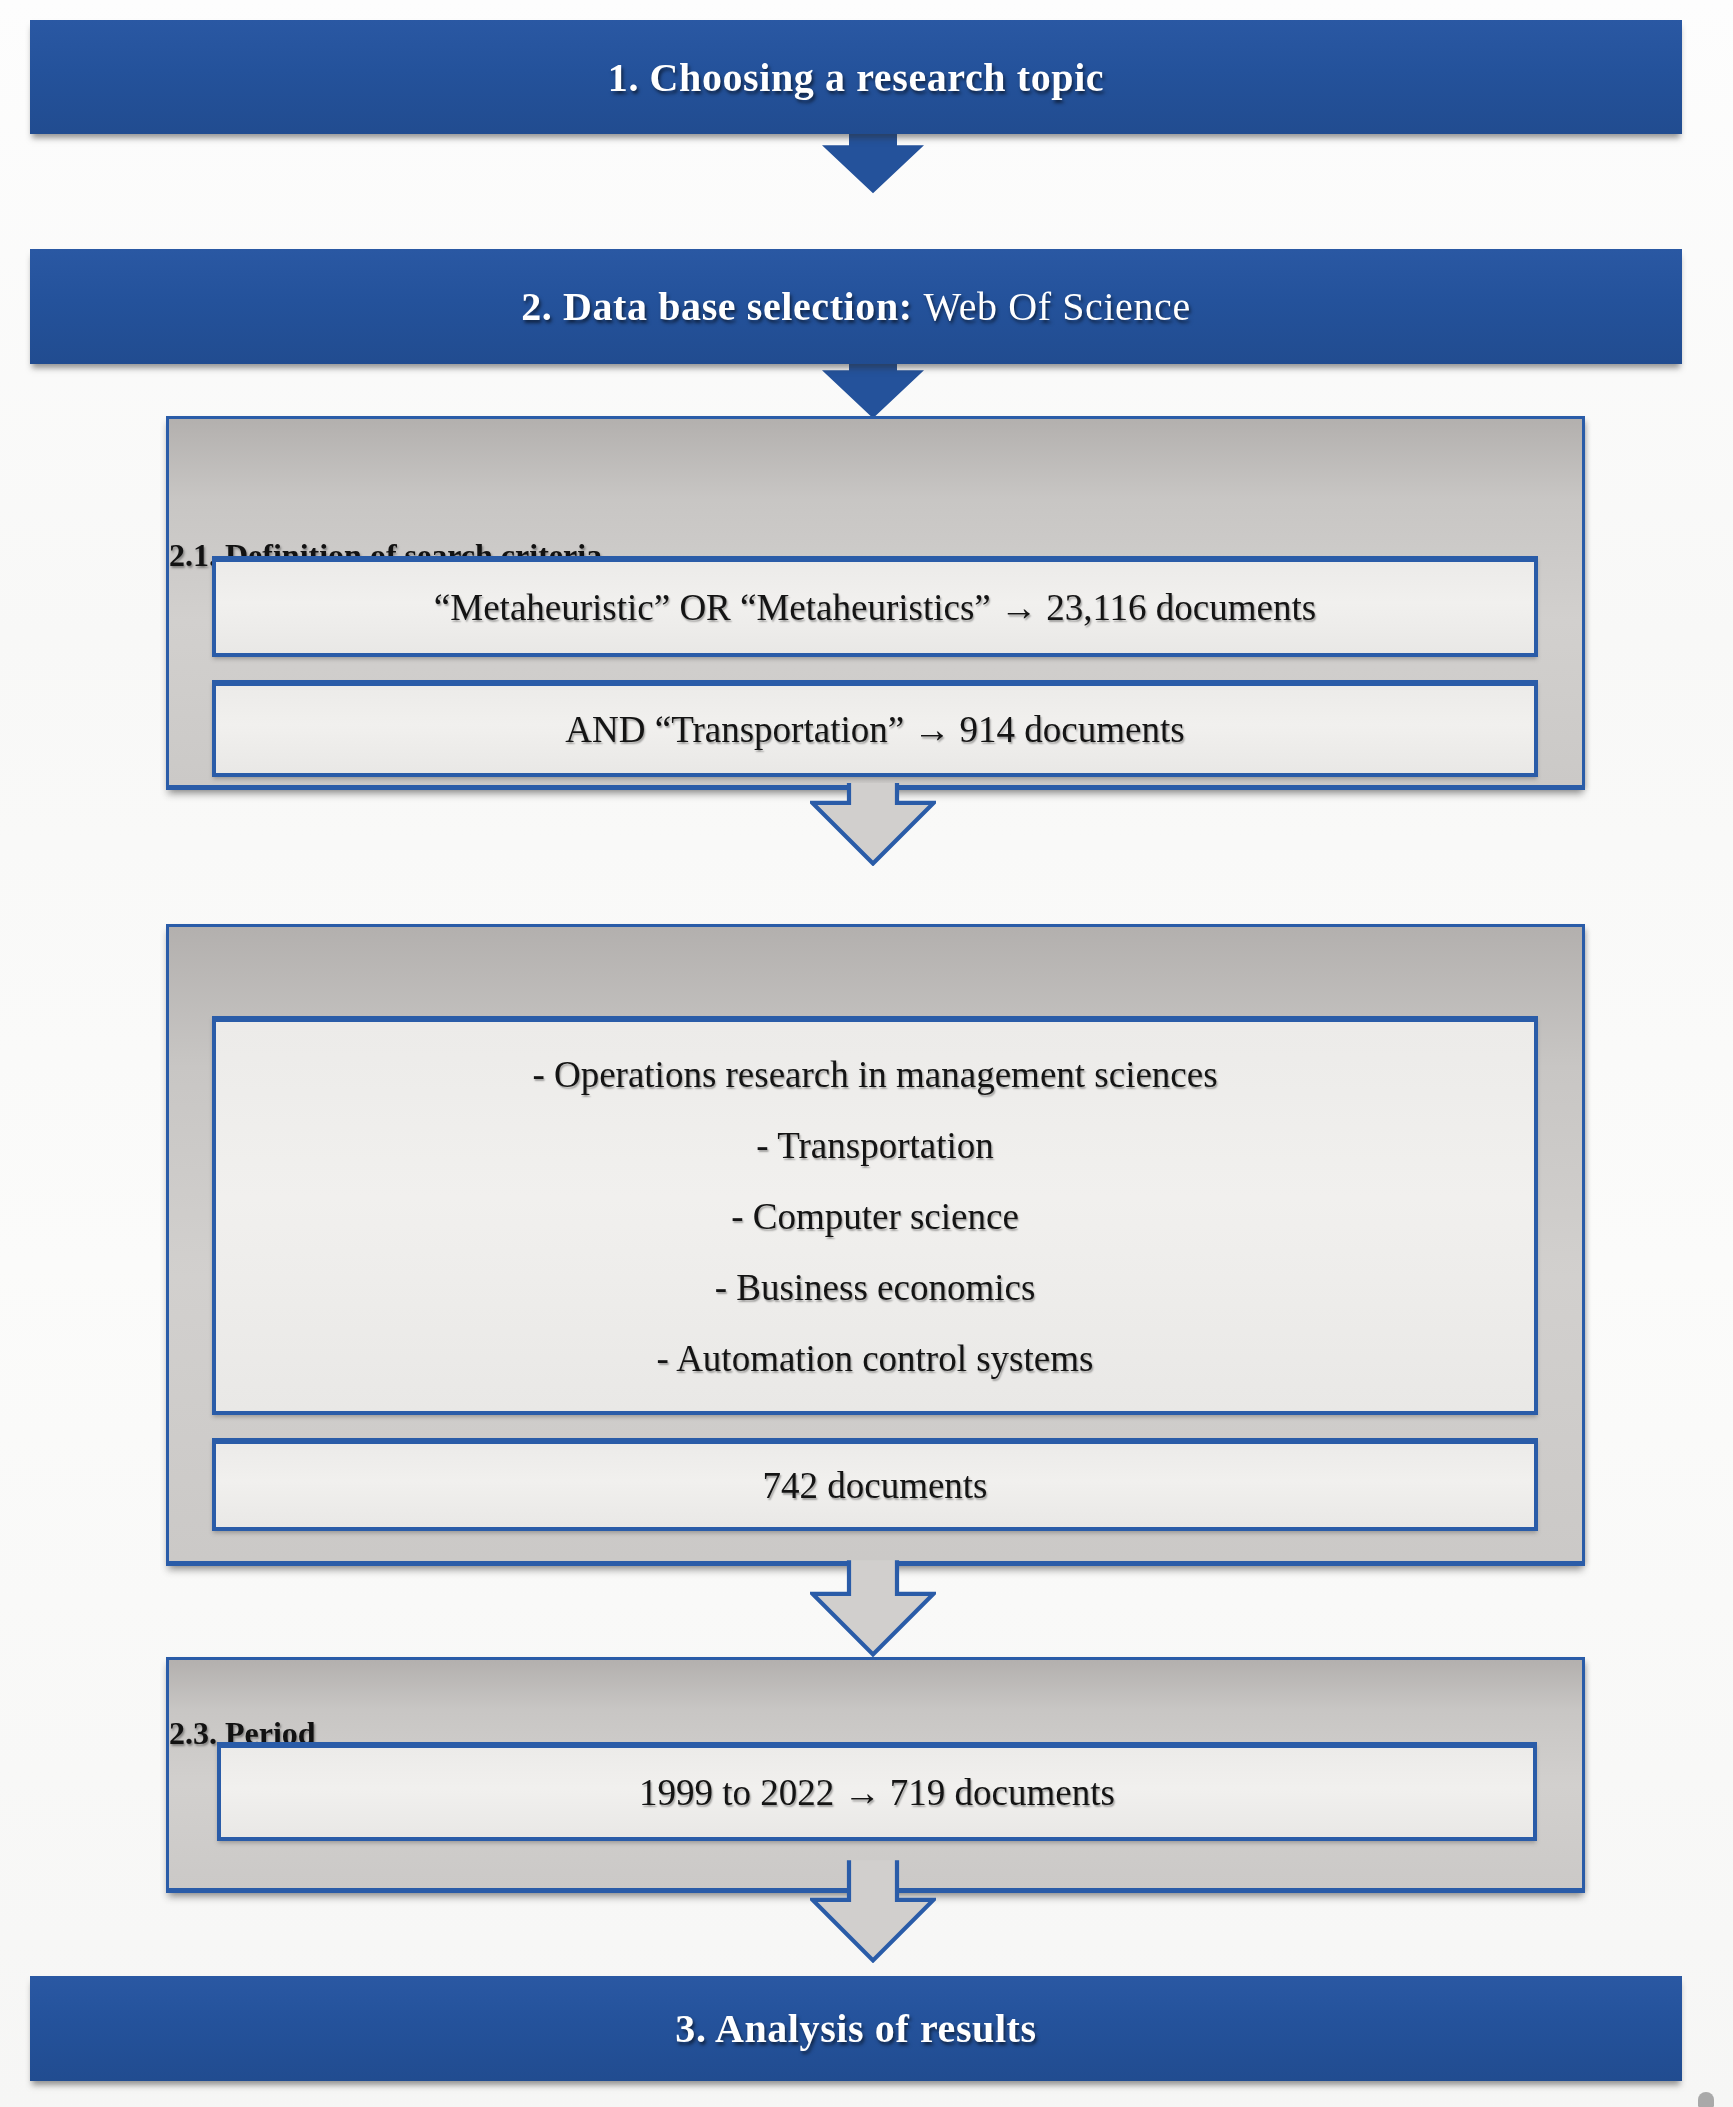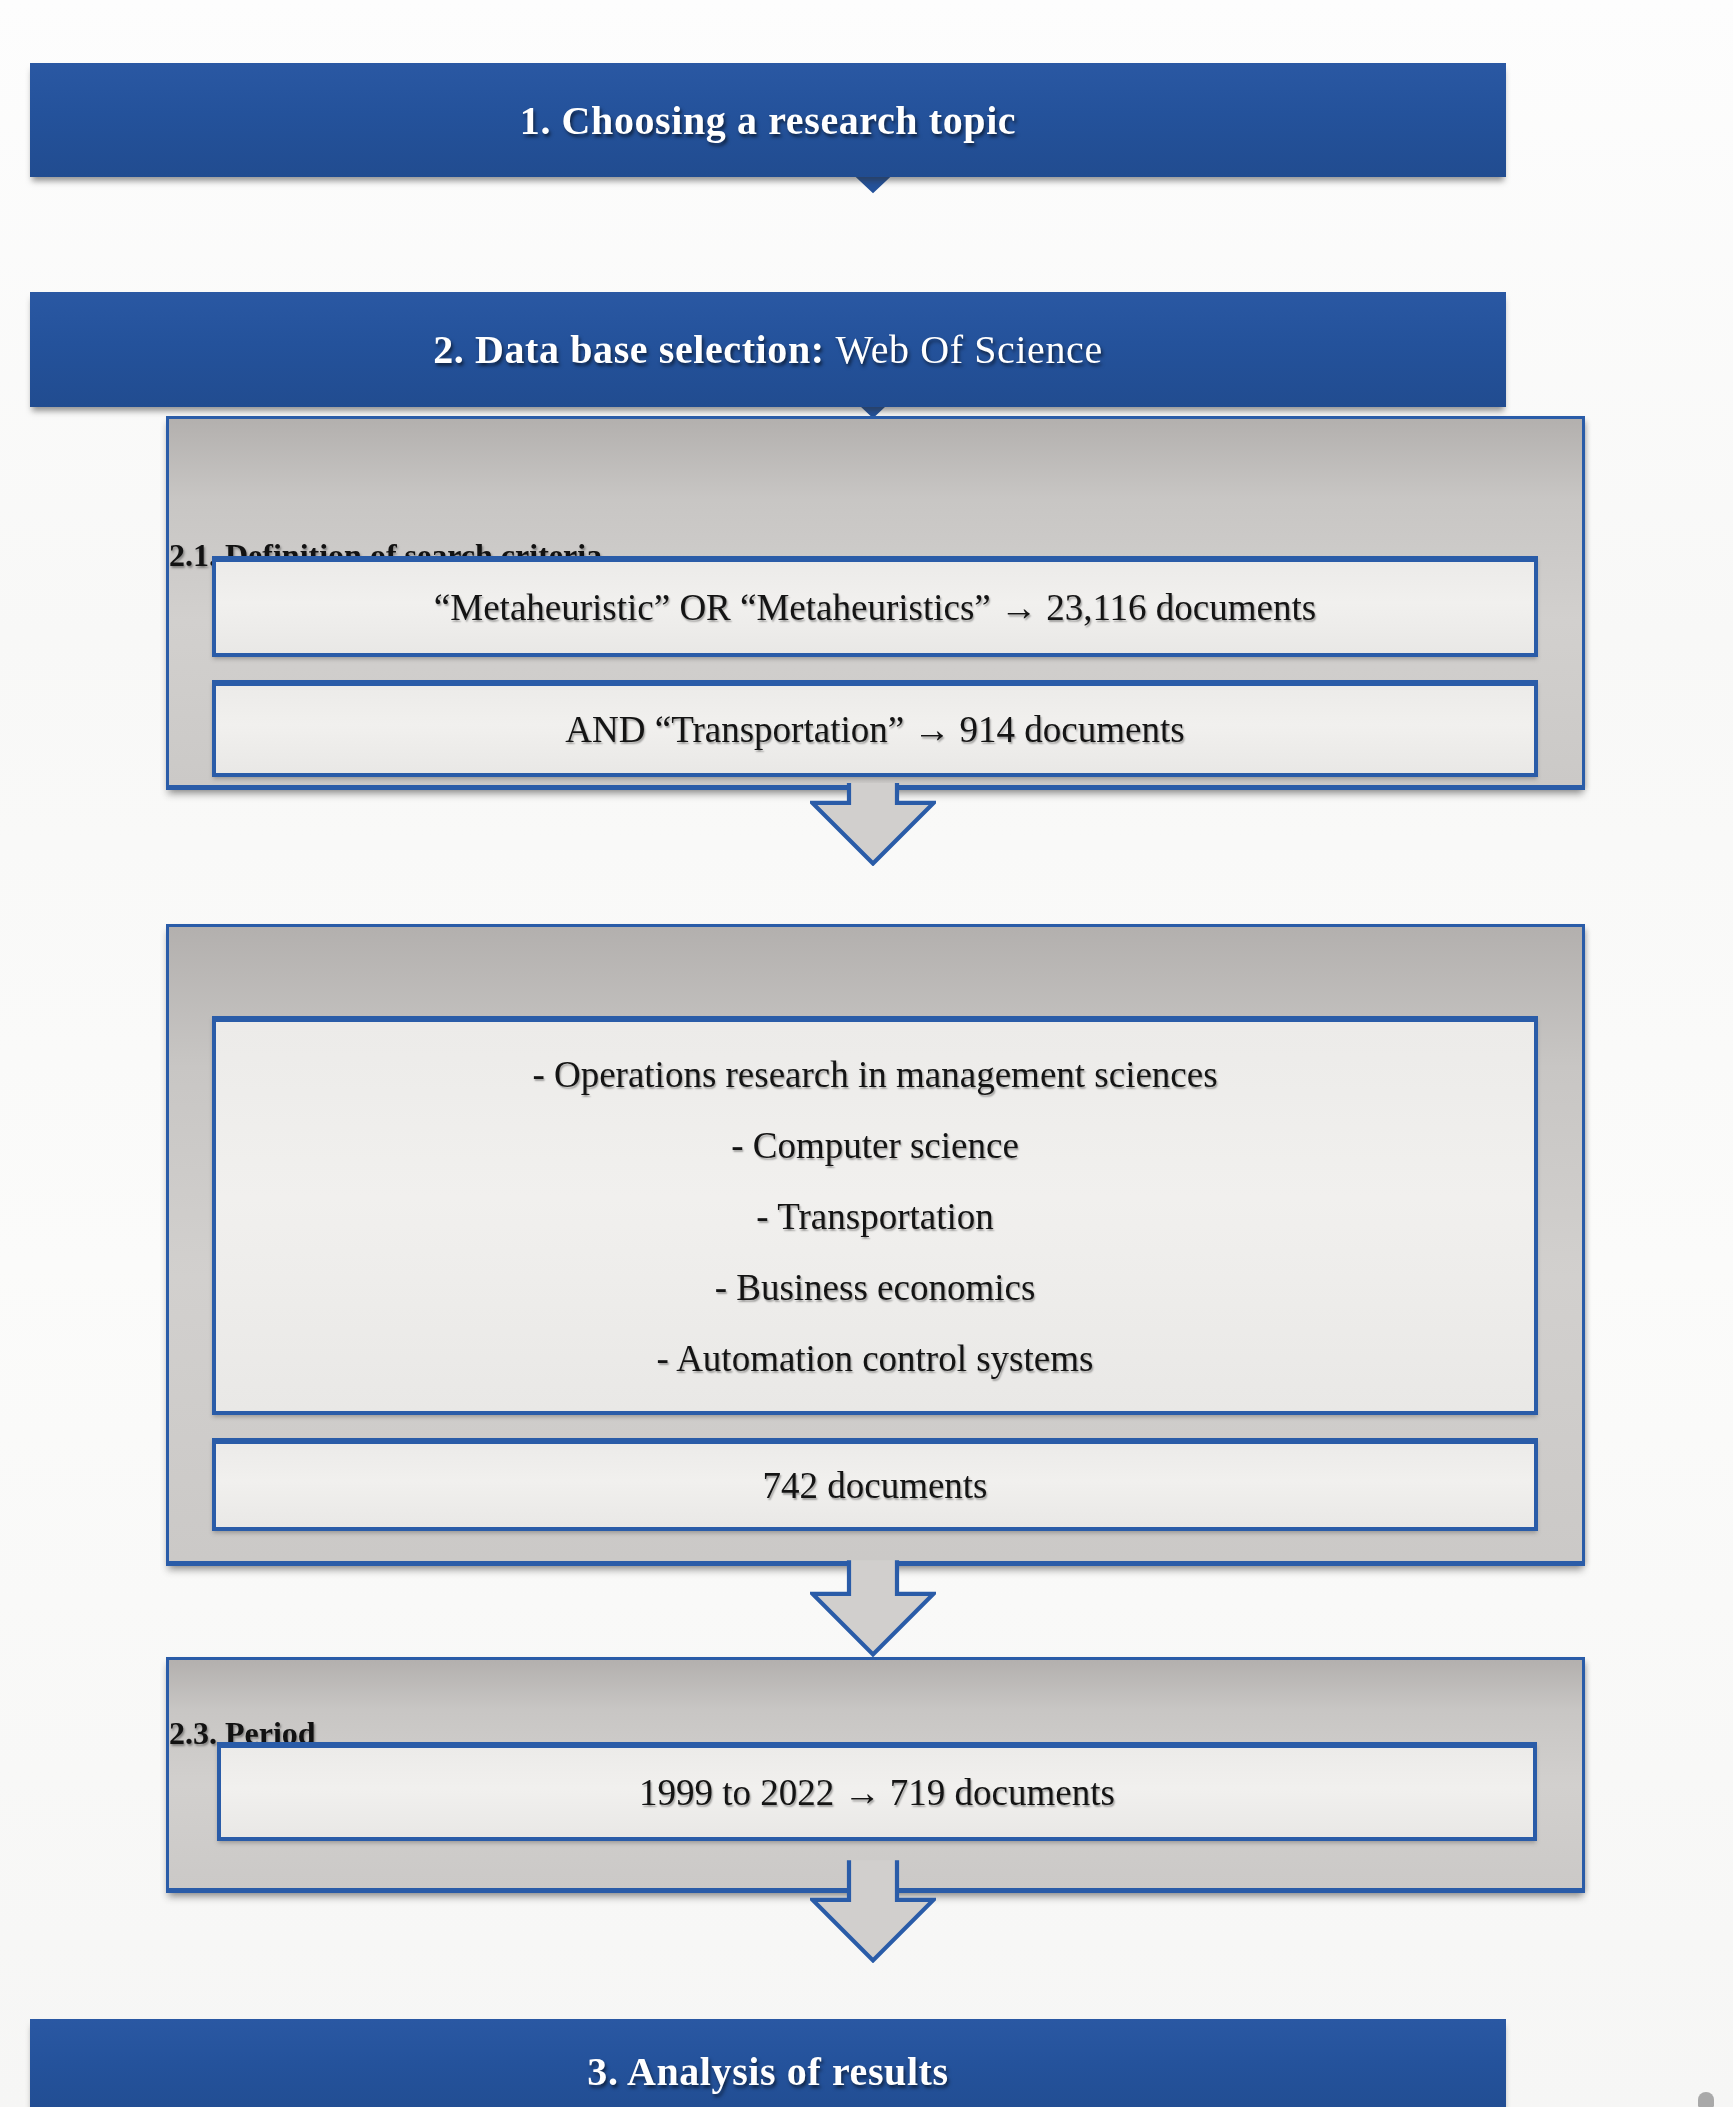--- a/index.html
+++ b/index.html
@@ -5,26 +5,25 @@
 <style>
   html,body{margin:0;padding:0;background:#ffffff;}
   .stage{
     position:relative;
     width:1734px;height:2108px;
     background:linear-gradient(180deg,#fdfdfd 0%,#f8f8f7 30%,#fbfbfa 60%,#f6f6f5 100%);
     overflow:hidden;
     font-family:"Liberation Serif","DejaVu Serif",serif;
   }
   .bar{
-    position:absolute;left:30px;width:1476px;
+    position:absolute;left:30px;width:1652px;
     background:linear-gradient(180deg,#2a58a3 0%,#24529B 45%,#214c90 100%);
     display:flex;align-items:center;justify-content:center;
     box-shadow:0 5.4px 6px -1.8px rgba(45,45,45,.5);
     z-index:2;
-    margin-top:43px;
   }
   .bar-text{
     color:#ffffff;font-size:40px;font-weight:bold;letter-spacing:0.6px;
     text-shadow:1.8px 3px 3.6px rgba(0,0,0,.55);
     white-space:nowrap;
   }
   .bar-text .normal{font-weight:normal;margin-left:10.8px;text-align:center;}
   .arrow{position:absolute;z-index:1;}
   .arrow-notched{position:absolute;z-index:3;}
   .graybox{
@@ -119,22 +118,22 @@
   </div>
 
   <svg class="arrow-notched" id="arrow-gray-1" width="126" height="83" viewBox="0 0 210 138">
     <polygon points="65,0 145,0 145,33 206,33 105,134 4,33 65,33" fill="#d1cfcd"></polygon>
     <path d="M65,0 L65,33 L4,33 L105,134 L206,33 L145,33 L145,0" fill="none" stroke="#2A5CA8" stroke-width="7"></path>
   </svg>
 
   <div class="graybox" id="box22">
     <div class="innerbox" id="inner-areas">
       <div class="area-line">- Operations research in management sciences</div>
+      <div class="area-line">- Transportation</div>
       <div class="area-line">- Computer science</div>
-      <div class="area-line">- Transportation</div>
       <div class="area-line">- Business economics</div>
       <div class="area-line">- Automation control systems</div>
     </div>
     <div class="innerbox" id="inner-result">
       <span class="inner-text">742 documents</span>
     </div>
   </div>
 
   <svg class="arrow-notched" id="arrow-gray-2" width="126" height="97" viewBox="0 0 210 161">
     <polygon points="65,0 145,0 145,56 206,56 105,157 4,56 65,56" fill="#d1cfcd"></polygon>

